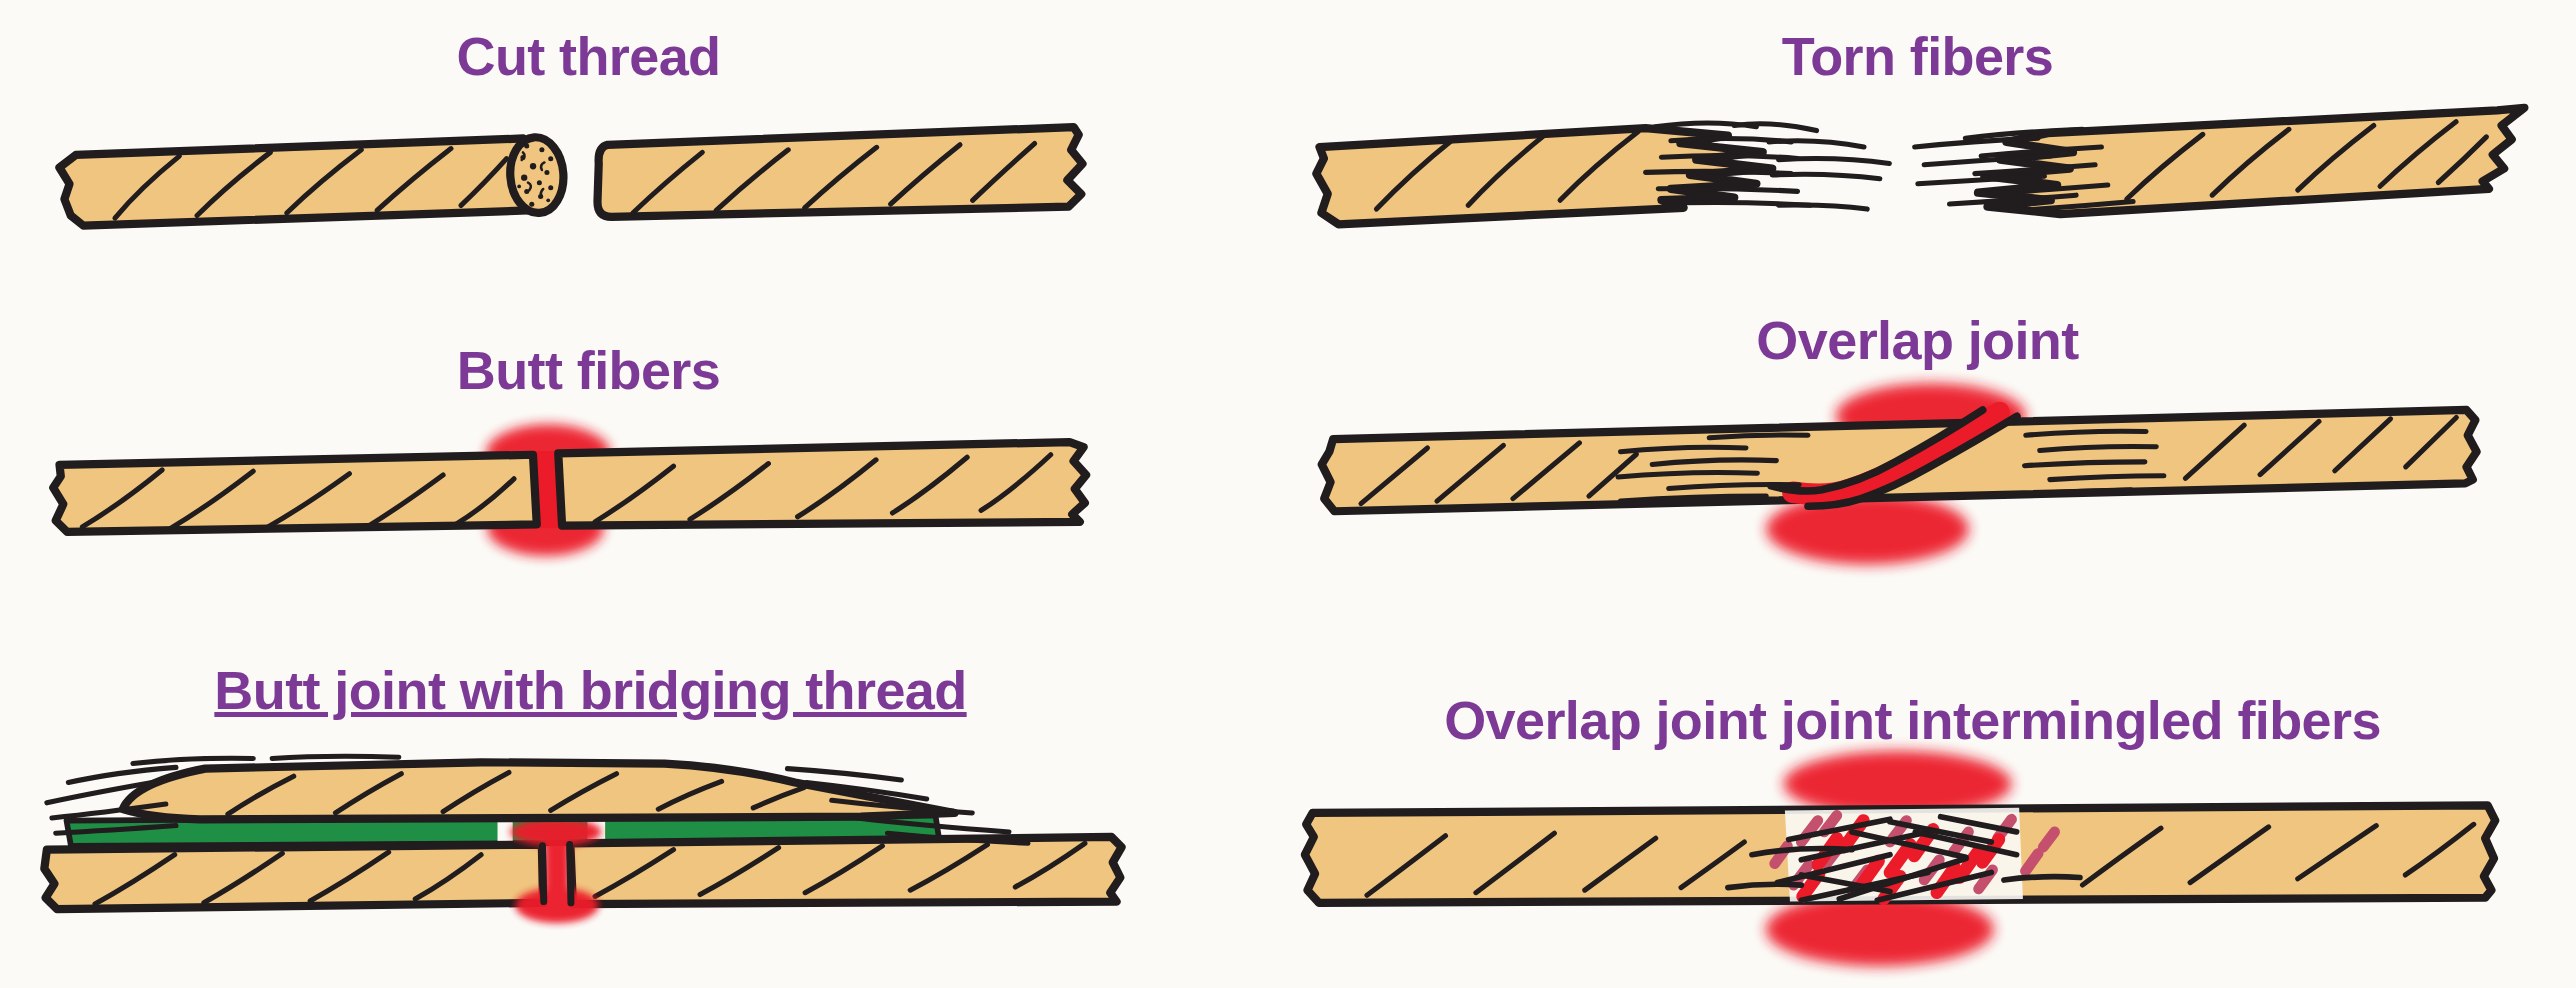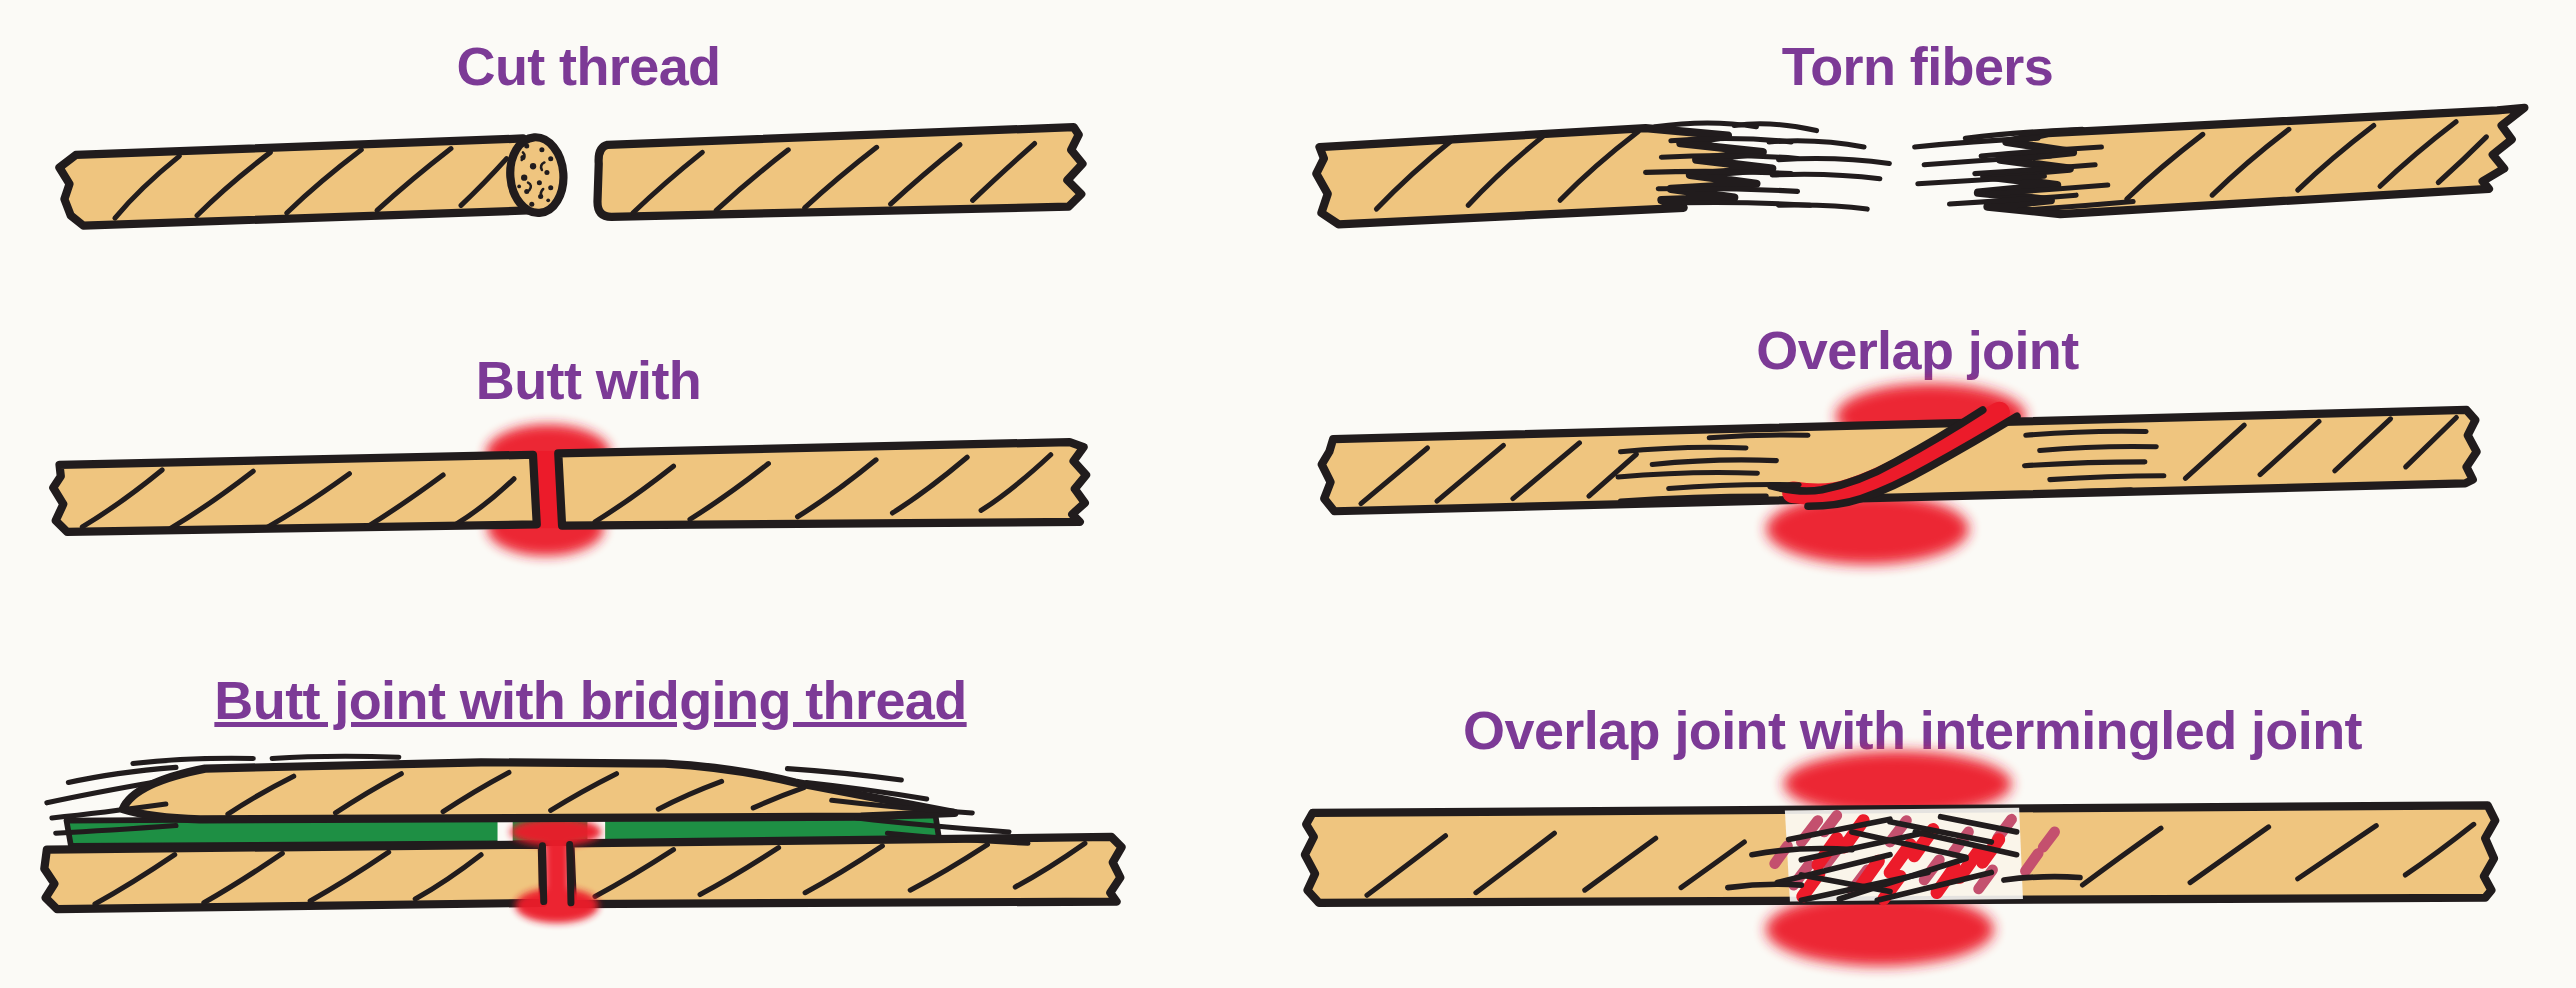--- a/index.html
+++ b/index.html
@@ -5,21 +5,21 @@
   :root{
     --paper:#FBFAF6; --thread:#EFC57F; --outline:#211C1D; --label:#7C3A96;
     --glue:#EC1B2A; --adhesive:#1E8F44; --fiber-pink:#C4506E;
   }
   html,body{margin:0;padding:0;background:var(--paper);}
   .canvas{position:relative;width:2576px;height:989px;background:var(--paper);
           overflow:hidden;font-family:"Liberation Sans",sans-serif;}
   figure{margin:0;}
   .panel-title{position:absolute;width:1013px;text-align:center;
                font-weight:700;font-size:54px;line-height:1.1;letter-spacing:-0.6px;
-               color:var(--label);white-space:nowrap;margin-top:10px;}
+               color:var(--label);white-space:nowrap;}
   svg.illustration{position:absolute;overflow:visible;}
   .tan{fill:var(--thread);stroke:var(--outline);stroke-width:13;stroke-linejoin:round;}
   .ln{fill:none;stroke:var(--outline);stroke-linecap:round;stroke-linejoin:round;}
   .redf{fill:var(--glue);}
   .redln{fill:none;stroke:var(--glue);stroke-linecap:round;}
   .pinkln{fill:none;stroke:var(--fiber-pink);stroke-linecap:round;}
   .green{fill:var(--adhesive);stroke:var(--outline);stroke-width:9;stroke-linejoin:round;}
   .dot{fill:var(--outline);}
   .paperfill{fill:var(--paper);}
   #title-0{left:82px;top:26.6px;}   #art-0{left:38px;top:117px;}
@@ -115,21 +115,21 @@
           <path class="ln" stroke-width="8" d="M 990 132 Q 1090 126 1190 120"></path>
           <path class="ln" stroke-width="8" d="M 1100 148 Q 1190 142 1290 134"></path>
           <path class="ln" stroke-width="8" d="M 1040 164 Q 1140 158 1240 150"></path>
           <path class="ln" stroke-width="8" d="M 1150 174 Q 1240 168 1330 160"></path>
         </g>
       </g>
     </svg>
   </figure>
 
   <figure>
-    <figcaption class="panel-title" id="title-2">Butt with</figcaption>
+    <figcaption class="panel-title" id="title-2">Butt fibers</figcaption>
     <svg class="illustration" id="art-2" width="1076" height="190" viewBox="0 0 1700 300">
       <defs>
           <filter id="f2" x="-60%" y="-60%" width="220%" height="220%">
             <feGaussianBlur stdDeviation="9"></feGaussianBlur>
           </filter>
         </defs>
       <g>
         <g filter="url(#f2)" opacity="0.95">
           <ellipse class="redf" cx="806" cy="116" rx="98" ry="46"></ellipse>
           <ellipse class="redf" cx="802" cy="234" rx="92" ry="44"></ellipse>
@@ -257,21 +257,21 @@
         <path class="ln" stroke-width="8" d="M 1214 56 Q 1306 66 1404 82"></path>
         <path class="ln" stroke-width="8" d="M 1254 84 Q 1354 96 1476 104"></path>
         <path class="ln" stroke-width="8" d="M 1294 112 Q 1396 124 1534 134"></path>
         <path class="ln" stroke-width="8" d="M 1342 136 Q 1444 146 1564 152"></path>
         <path class="ln" stroke-width="8" d="M 1184 34 Q 1274 40 1364 52"></path>
       </g>
     </svg>
   </figure>
 
   <figure>
-    <figcaption class="panel-title" id="title-5">Overlap joint with intermingled joint</figcaption>
+    <figcaption class="panel-title" id="title-5">Overlap joint joint intermingled fibers</figcaption>
     <svg class="illustration" id="art-5" width="1241" height="242" viewBox="0 0 1960 382">
       <defs>
           <filter id="f6" x="-60%" y="-60%" width="220%" height="220%">
             <feGaussianBlur stdDeviation="10"></feGaussianBlur>
           </filter>
         </defs>
       <g filter="url(#f6)" opacity="0.95">
         <ellipse class="redf" cx="958" cy="58" rx="180" ry="52"></ellipse>
         <ellipse class="redf" cx="930" cy="288" rx="180" ry="58"></ellipse>
       </g>

